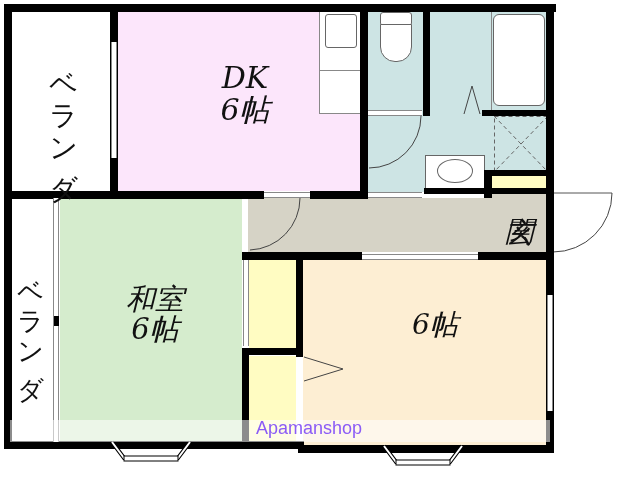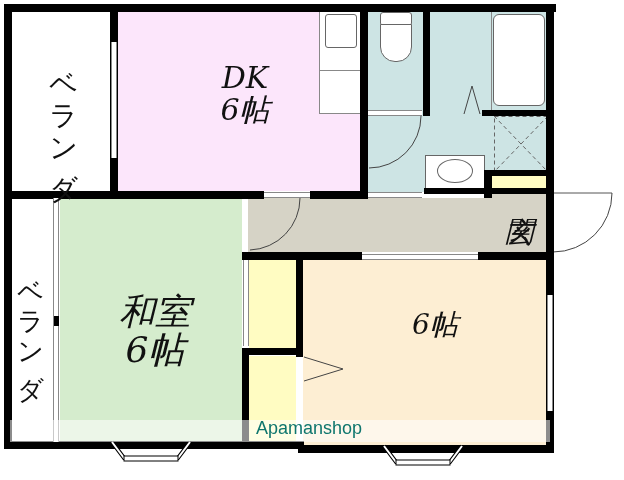--- a/index.html
+++ b/index.html
@@ -12,21 +12,21 @@
   .label { position: absolute; text-align: center; font-style: italic; color: #111;
            font-family: "DejaVu Serif", serif; line-height: 1.05; }
   .vlabel { position: absolute; writing-mode: vertical-rl; font-family: "DejaVu Sans", sans-serif;
             color: #111; font-size: 30px; letter-spacing: 2px; }
   .window-v { position: absolute; background: #fff; border-left: 1px solid #888; border-right: 1px solid #888; }
   .window-h { position: absolute; background: #fff; border-top: 1px solid #888; border-bottom: 1px solid #888; }
   .fixture { position: absolute; background: #fff; border: 1px solid #666; }
   .watermark-band { position: absolute; left: 10px; top: 420px; width: 540px; height: 22px;
                     background: rgba(255,255,255,0.55); }
   .watermark { position: absolute; left: 256px; top: 418px; font-family: "Liberation Sans", sans-serif;
-               font-size: 18px; color: #0f766e; }
+               font-size: 18px; color: #8b5cf6; }
 </style>
 </head>
 <body>
 
 <div class="plan">
 
   <div class="room" style="left:12px;top:10px;width:98px;height:180px;background:#fff;"></div>
   <div class="room" style="left:117px;top:10px;width:243px;height:181px;background:#fce6fb;"></div>
   <div class="room" style="left:368px;top:10px;width:55px;height:106px;background:#cde4e4;"></div>
   <div class="room" style="left:430px;top:10px;width:116px;height:106px;background:#cde4e4;"></div>
@@ -116,21 +116,21 @@
   <svg class="abs" style="left:380px;top:444px;" width="88" height="24">
     <path d="M4 2 L16 18 L70 18 L82 2" fill="none" stroke="#000" stroke-width="4"></path>
     <path d="M4 2 L16 18 L70 18 L82 2" fill="none" stroke="#fff" stroke-width="2"></path>
     <rect x="16" y="16" width="54" height="5" fill="#fff" stroke="#000" stroke-width="1"></rect>
   </svg>
 
   <div class="label" style="left:190px;top:62px;width:110px;font-size:30px;">
     <div>DK</div>
     <div>6帖</div>
   </div>
-  <div class="label" style="left:100px;top:293px;width:110px;font-size:36px;">
+  <div class="label" style="left:100px;top:284px;width:110px;font-size:29px;">
     <div>和室</div>
     <div>6帖</div>
   </div>
   <div class="label" style="left:380px;top:310px;width:110px;font-size:28px;">
     <div>6帖</div>
   </div>
   <div class="vlabel" style="left:500px;top:194px;font-size:28px;font-family:'DejaVu Serif',serif;font-style:italic;">玄関</div>
   <div class="vlabel" style="left:44px;top:52px;font-size:28px;">ベランダ</div>
   <div class="vlabel" style="left:14px;top:262px;font-size:26px;">ベランダ</div>
 

